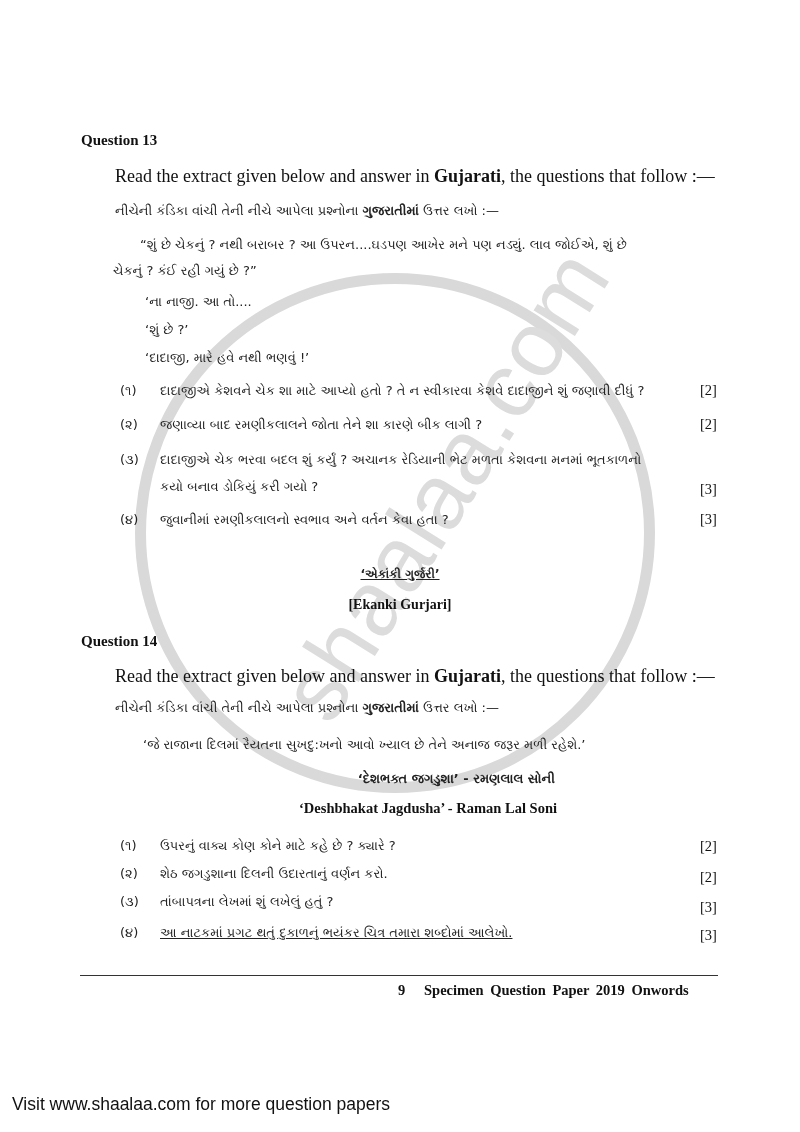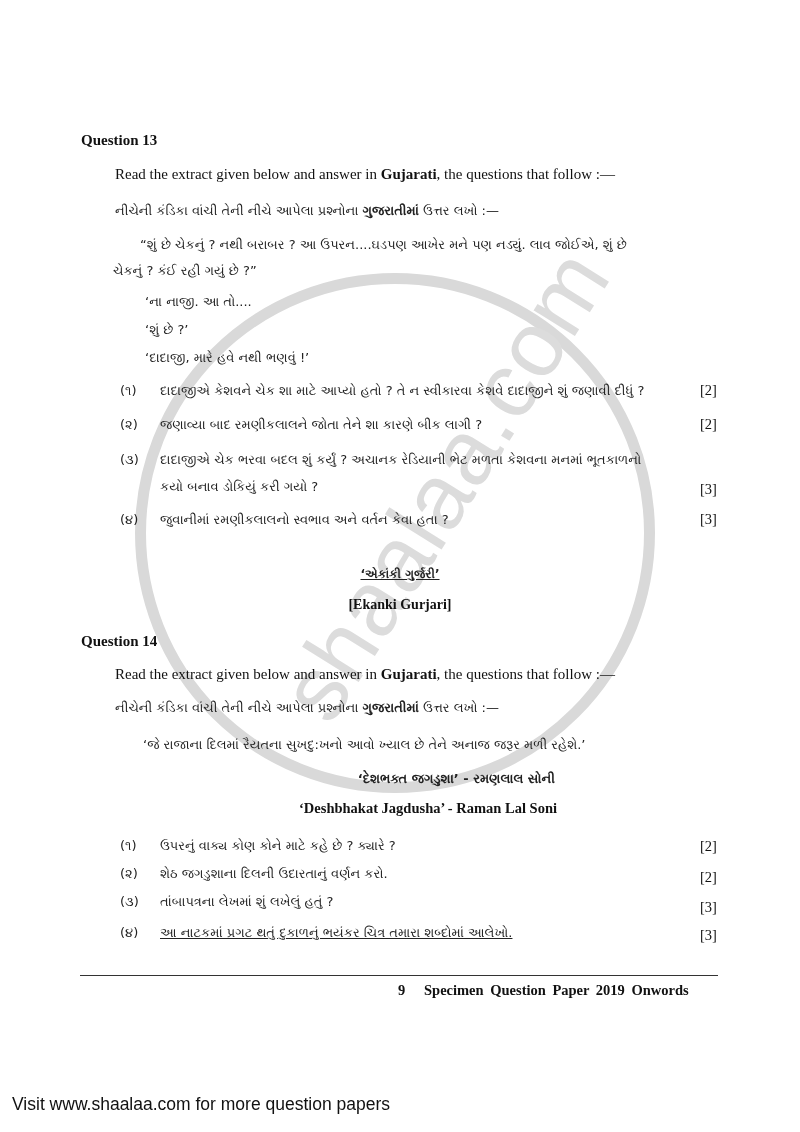--- a/index.html
+++ b/index.html
@@ -4,21 +4,21 @@
 <style>
   html, body { margin: 0; padding: 0; }
   body {
     width: 800px; height: 1132px; position: relative; overflow: hidden;
     background: #ffffff; color: #111111;
     font-family: "Liberation Serif", "DejaVu Serif", serif;
   }
   .page { position: absolute; left: 0; top: 0; width: 800px; height: 1132px; }
   .abs { position: absolute; white-space: nowrap; }
   .qhead { font-weight: bold; font-size: 15px; left: 81px; }
-  .eng { font-size: 15px; left: 115px; }
+  .eng { font-size: 18px; left: 115px; }
   .eng b { font-weight: bold; }
   .guj { font-size: 13px; font-family: "DejaVu Sans", sans-serif; color: #222; }
   .gujb { font-weight: bold; }
   .item-num { font-size: 13px; font-family: "DejaVu Sans", sans-serif; color: #222; }
   .marks { font-size: 14.5px; left: 700px; }
   .watermark-ring {
     position: absolute; left: 135px; top: 273px; width: 520px; height: 520px;
     border: 11px solid #d9d9d9; border-radius: 50%; box-sizing: border-box;
     pointer-events: none;
   }

